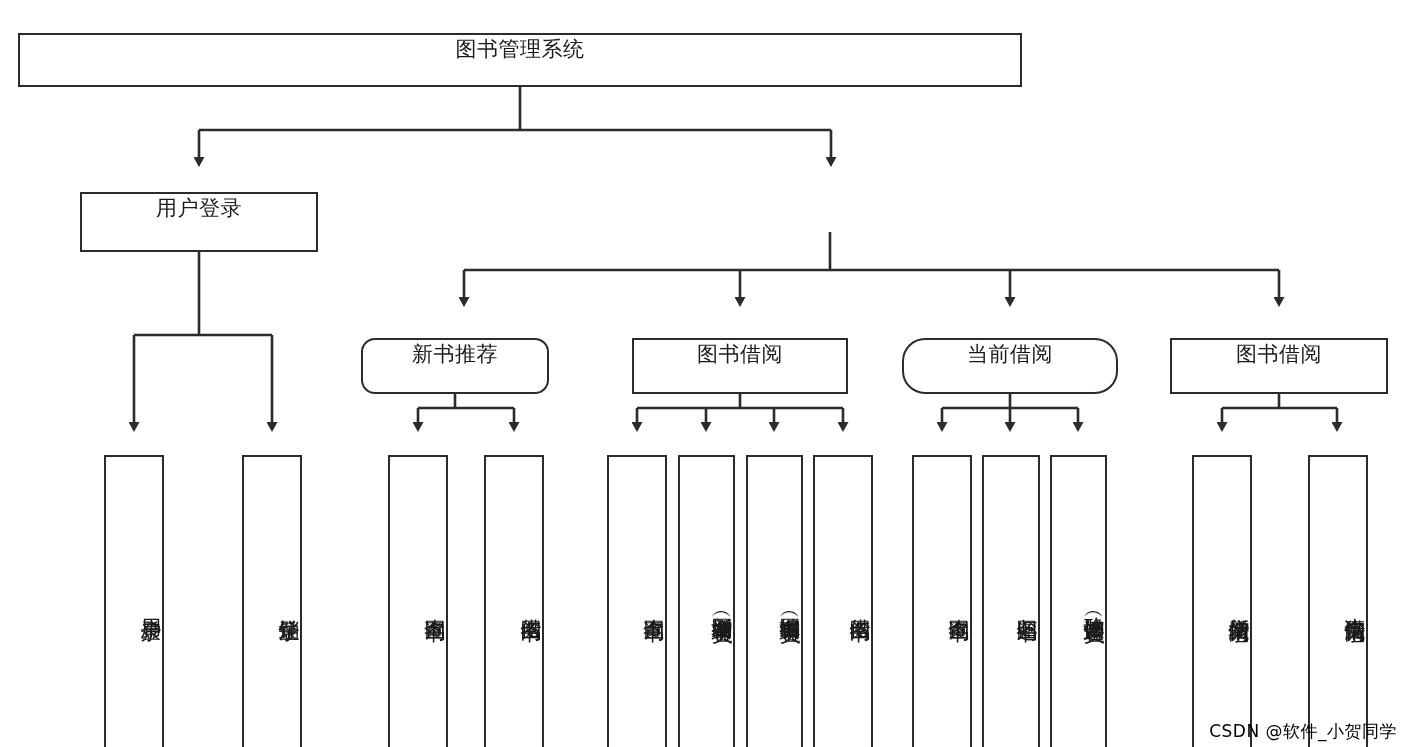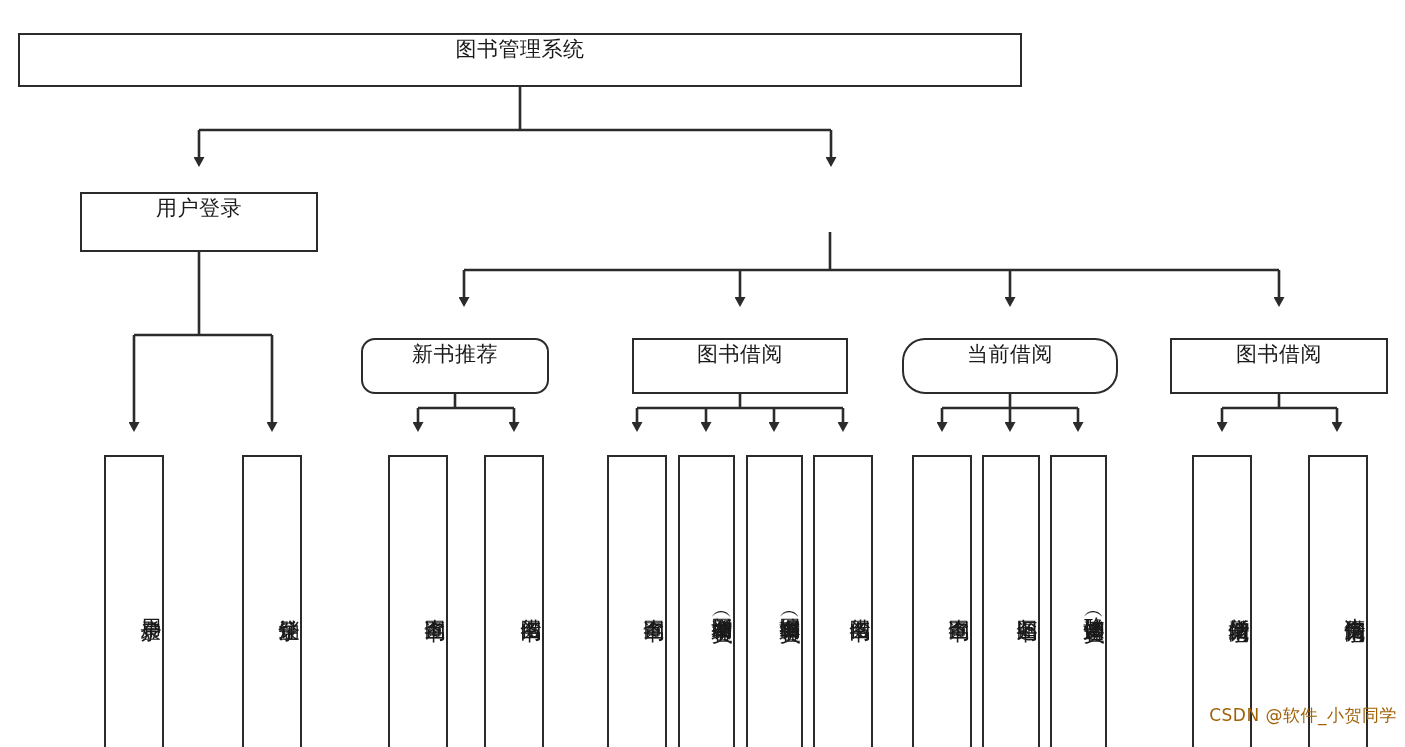--- a/index.html
+++ b/index.html
@@ -46,23 +46,23 @@
     white-space: nowrap;
   }
   .node.vert .vtext {
     writing-mode: vertical-rl;
     text-orientation: upright;
     display: block;
   }
   .watermark {
     position: absolute;
     right: 8px;
-    bottom: 20px;
+    bottom: 4px;
     font-size: 17px;
-    color: #a16207;
+    color: #000000;
     white-space: nowrap;
     letter-spacing: 0.5px;
   }
 </style>
 </head>
 <body>
 
 <div id="canvas">
 
   <svg id="wires" viewBox="0 0 1405 747" xmlns="http://www.w3.org/2000/svg">

